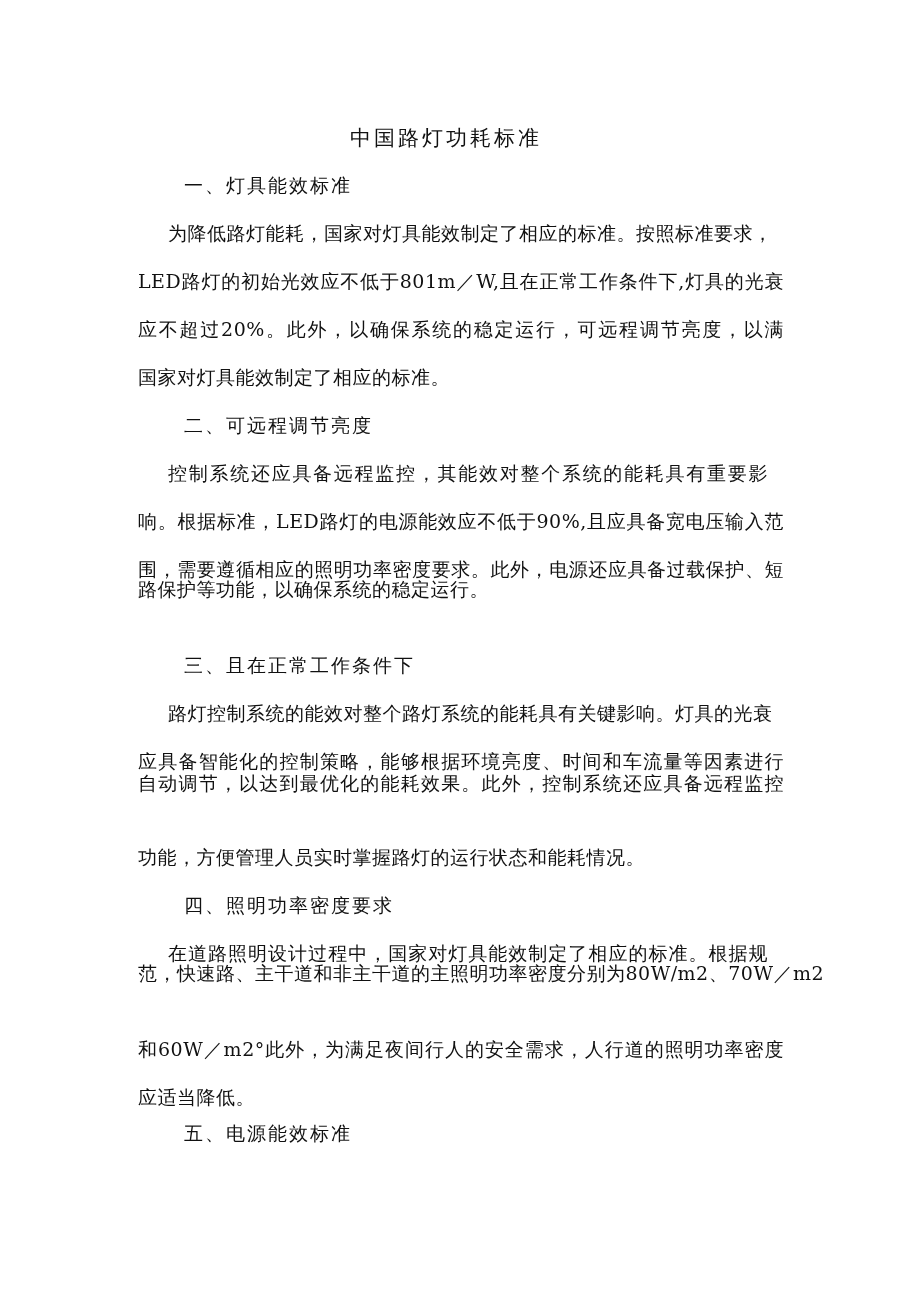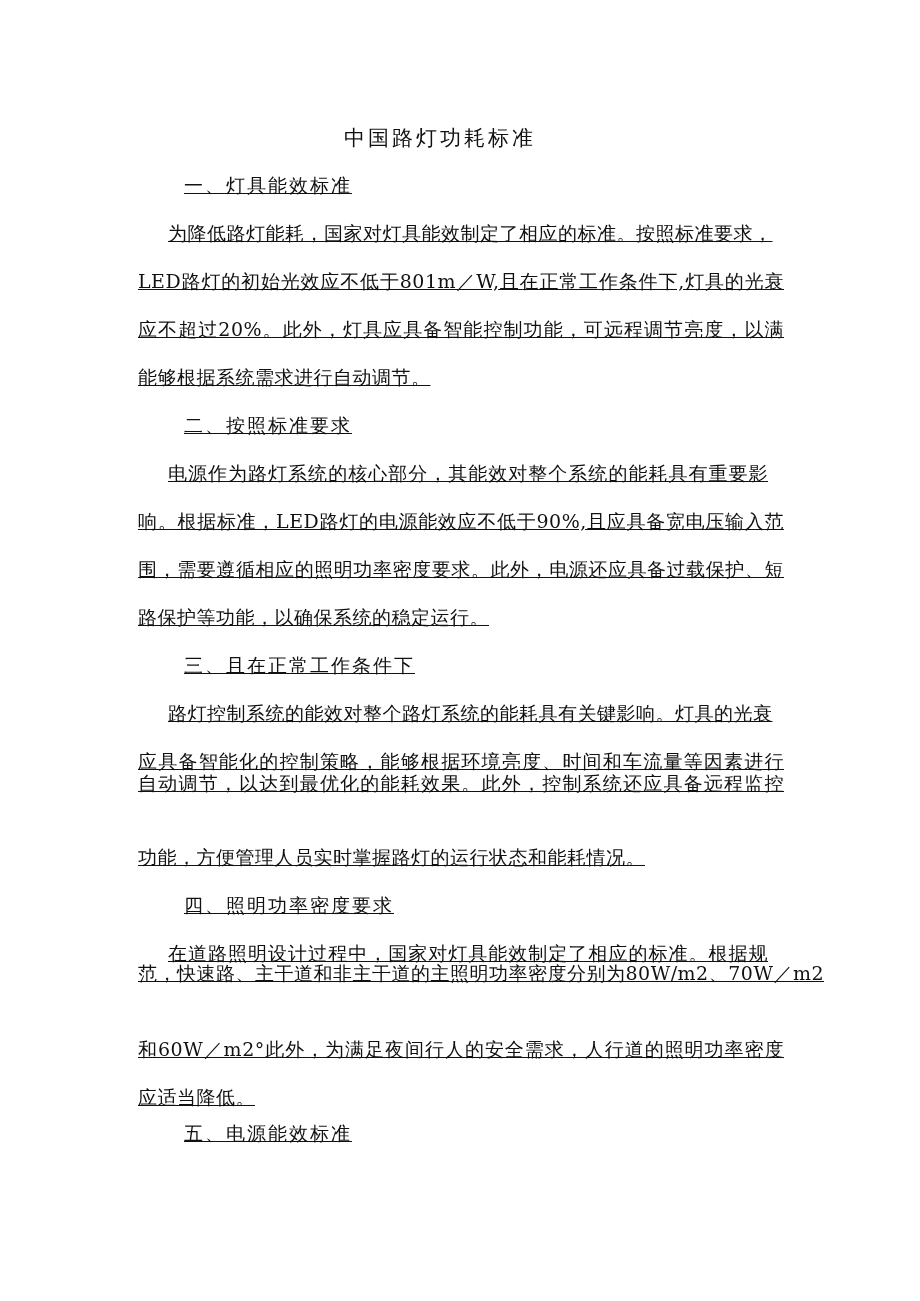--- a/index.html
+++ b/index.html
@@ -1,42 +1,42 @@
 <!DOCTYPE html>
 <html><head>
 <meta charset="utf-8">
 <style>
   html, body { margin: 0; padding: 0; background: #ffffff; }
   body { width: 920px; height: 1301px; position: relative; overflow: hidden;
          font-family: "DejaVu Serif", "Liberation Serif", serif; color: #111; }
   .line { position: absolute; left: 138px; width: 646px; height: 30px; line-height: 30px;
-          font-size: 19px; white-space: nowrap; text-align: justify; text-align-last: justify; letter-spacing: 0.5px; text-decoration: underline; }
+          font-size: 19px; white-space: nowrap; text-align: justify; text-align-last: justify; letter-spacing: 0.5px; }
   .indent { left: 168px; width: 600px; }
   .head { left: 184px; width: auto; text-align: left; text-align-last: left; letter-spacing: 2px; }
   .last { text-align: left; text-align-last: left; width: auto; }
-  .title { position: absolute; left: 4px; width: 872px; top: 123px; text-align: center;
+  .title { position: absolute; left: 10px; width: 872px; top: 123px; text-align: center;
            font-size: 21px; line-height: 30px; letter-spacing: 3px; }
 </style>
 </head>
 <body>
 
 <div>
   <div class="title">中国路灯功耗标准</div>
 
   <div class="line head" style="top:170px">一、灯具能效标准</div>
   <div class="line indent" style="top:218px">为降低路灯能耗，国家对灯具能效制定了相应的标准。按照标准要求，</div>
   <div class="line" style="top:266px">LED路灯的初始光效应不低于801m／W,且在正常工作条件下,灯具的光衰</div>
-  <div class="line" style="top:314px">应不超过20%。此外，灯具应具备智能控制功能，可远程调节亮度，以满</div>
-  <div class="line last" style="top:362px">能够根据系统需求进行自动调节。</div>
+  <div class="line" style="top:314px">应不超过20%。此外，以确保系统的稳定运行，可远程调节亮度，以满</div>
+  <div class="line last" style="top:362px">国家对灯具能效制定了相应的标准。</div>
 
-  <div class="line head" style="top:410px">二、按照标准要求</div>
-  <div class="line indent" style="top:458px">电源作为路灯系统的核心部分，其能效对整个系统的能耗具有重要影</div>
+  <div class="line head" style="top:410px">二、可远程调节亮度</div>
+  <div class="line indent" style="top:458px">控制系统还应具备远程监控，其能效对整个系统的能耗具有重要影</div>
   <div class="line" style="top:506px">响。根据标准，LED路灯的电源能效应不低于90%,且应具备宽电压输入范</div>
   <div class="line" style="top:554px">围，需要遵循相应的照明功率密度要求。此外，电源还应具备过载保护、短</div>
-  <div class="line last" style="top:602px">路保护等功能，以确保系统的稳定运行。</div>
+  <div class="line last" style="top:574px">路保护等功能，以确保系统的稳定运行。</div>
 
   <div class="line head" style="top:650px">三、且在正常工作条件下</div>
   <div class="line indent" style="top:698px">路灯控制系统的能效对整个路灯系统的能耗具有关键影响。灯具的光衰</div>
   <div class="line" style="top:746px">应具备智能化的控制策略，能够根据环境亮度、时间和车流量等因素进行</div>
   <div class="line" style="top:768px">自动调节，以达到最优化的能耗效果。此外，控制系统还应具备远程监控</div>
   <div class="line last" style="top:842px">功能，方便管理人员实时掌握路灯的运行状态和能耗情况。</div>
 
   <div class="line head" style="top:890px">四、照明功率密度要求</div>
   <div class="line indent" style="top:938px">在道路照明设计过程中，国家对灯具能效制定了相应的标准。根据规</div>
   <div class="line" style="top:958px">范，快速路、主干道和非主干道的主照明功率密度分别为80W/m2、70W／m2</div>

